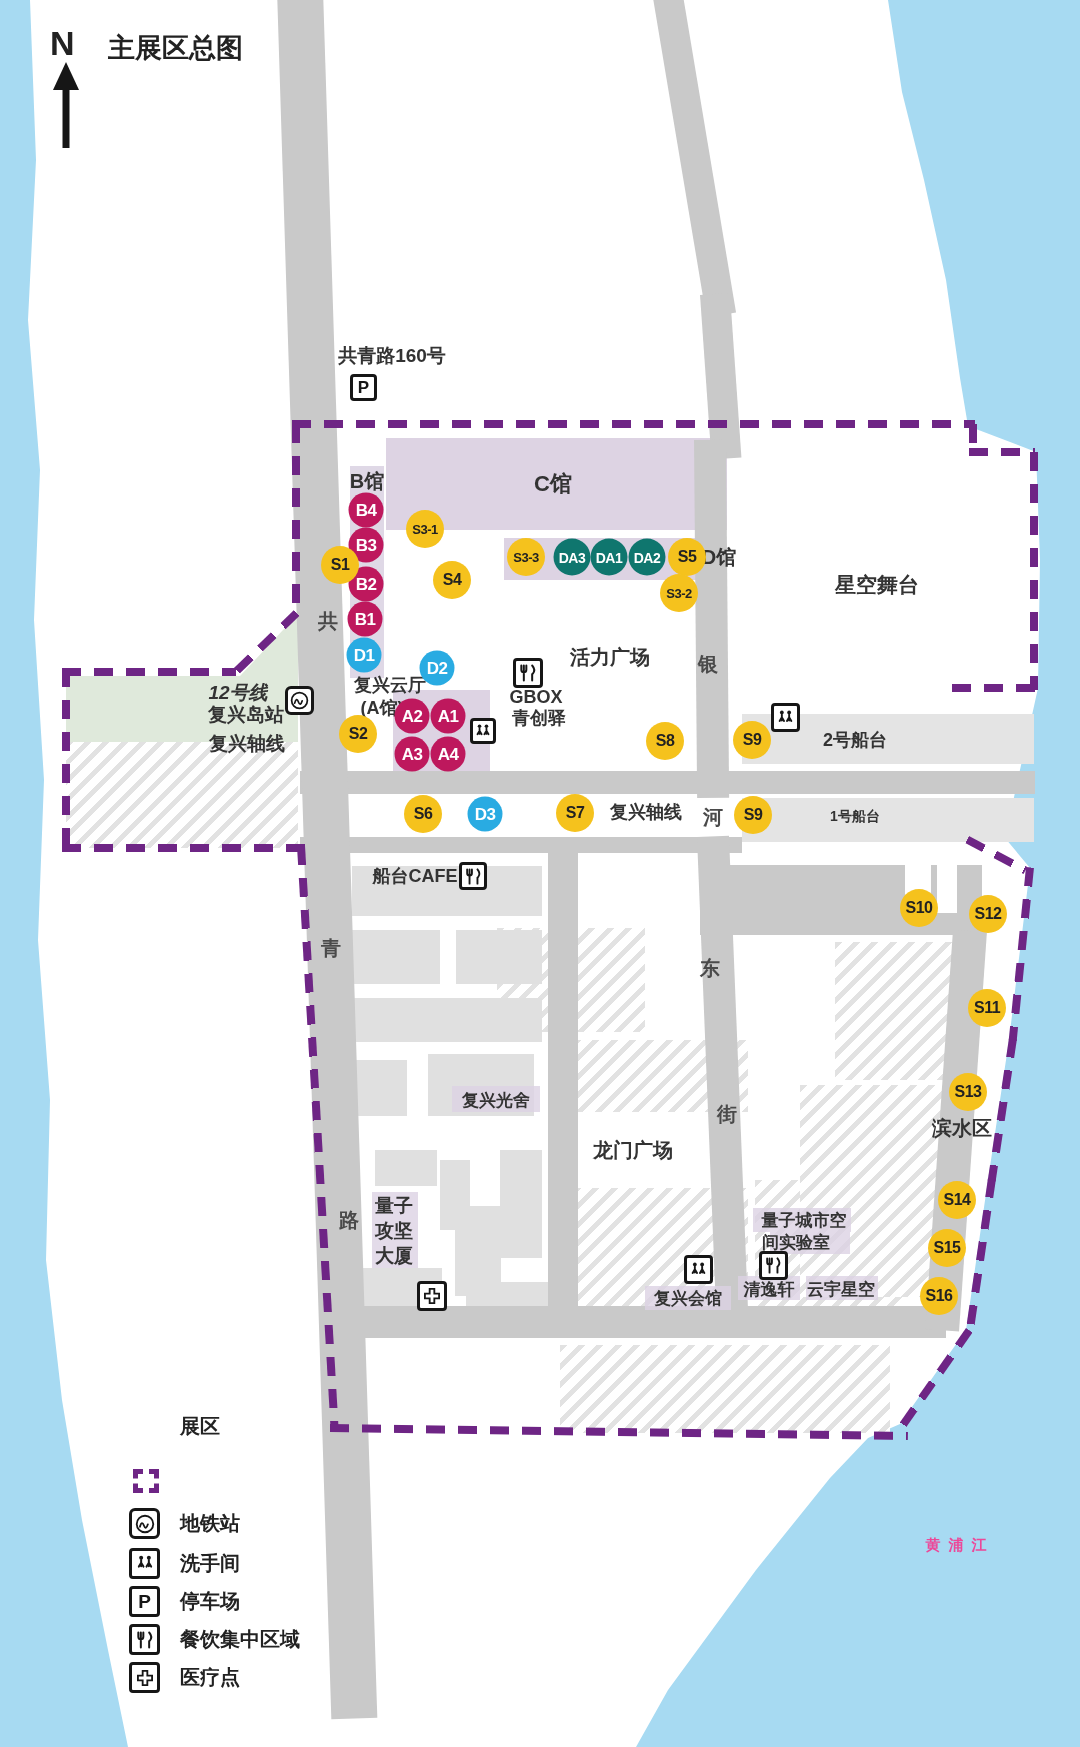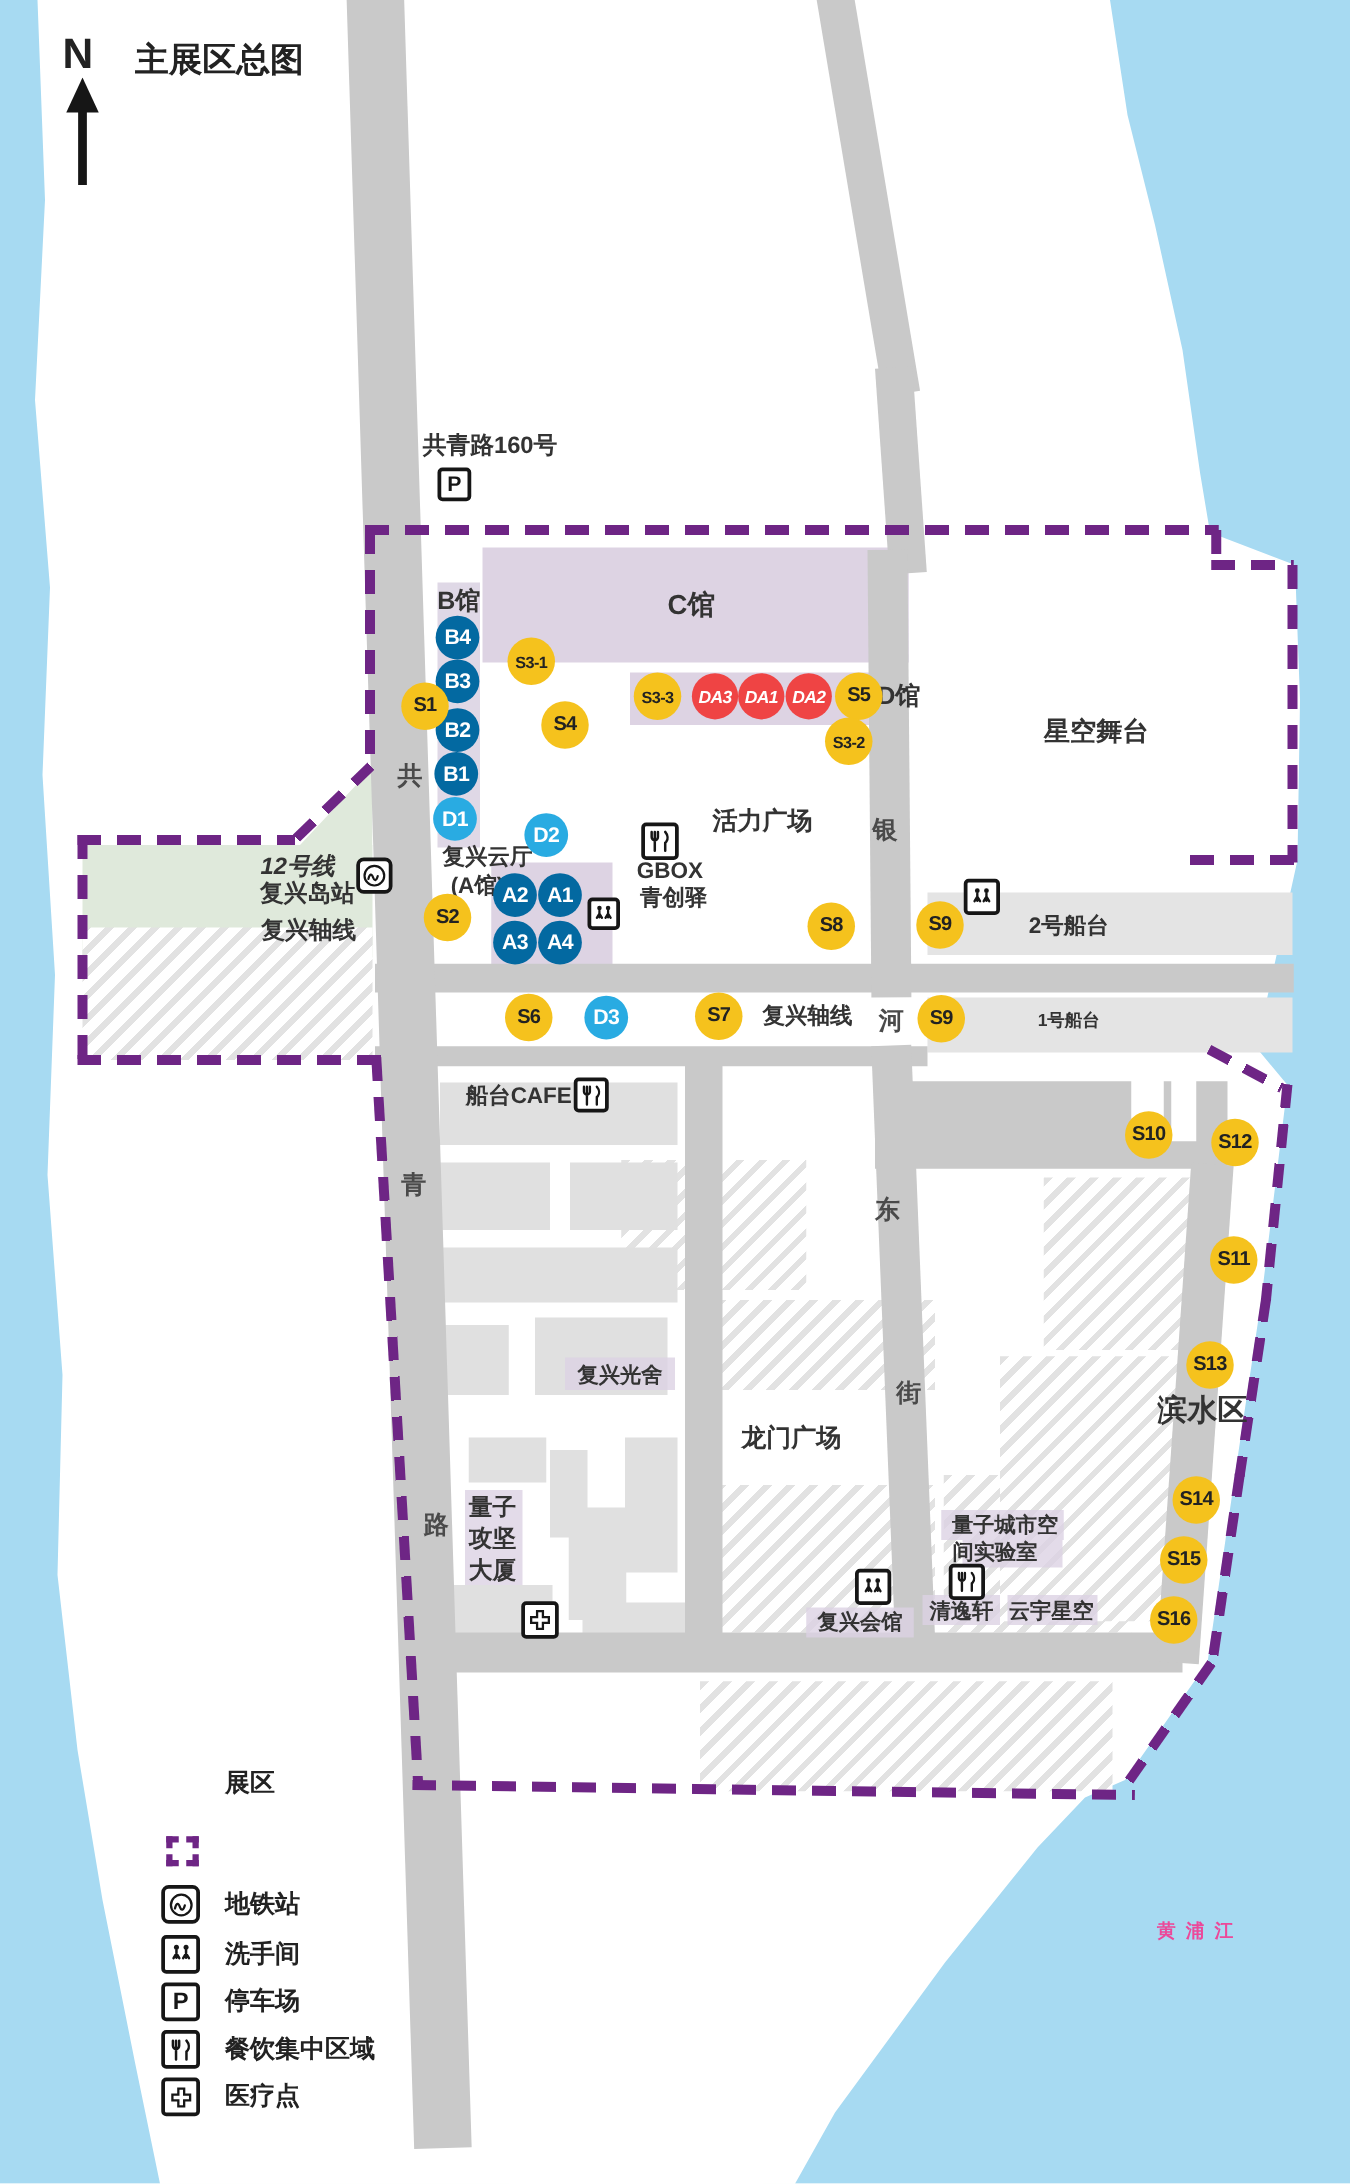--- a/index.html
+++ b/index.html
@@ -10,22 +10,22 @@
   .bld{background:#E0E0E0;}
   .strip{background:#E4E4E4;}
   .hall{background:#DDD3E3;}
   .tint{background:#DCD2E4;opacity:.8;}
   .road{background:#C9C9C9;transform-origin:0 0;}
   .segh{position:absolute;height:8px;background:repeating-linear-gradient(90deg,#6E2585 0 19px,transparent 19px 32px);transform-origin:0 0;}
   .segv{position:absolute;width:8px;background:repeating-linear-gradient(180deg,#6E2585 0 19px,transparent 19px 32px);transform-origin:0 0;}
   .lbl{position:absolute;transform:translate(-50%,-50%);font-weight:bold;color:#333;white-space:nowrap;}
   .street{color:#4A4A4A;}
   .mk{position:absolute;transform:translate(-50%,-50%);border-radius:50%;display:flex;align-items:center;justify-content:center;font-weight:bold;line-height:1;letter-spacing:-.5px;}
-  .mk-p{width:35px;height:35px;background:#0369a1;color:#fff;font-size:17px;}
-  .mk-da{width:37px;height:37px;background:#ef4444;color:#fff;font-size:14px;font-style:italic;}
+  .mk-p{width:35px;height:35px;background:#be185d;color:#fff;font-size:17px;}
+  .mk-da{width:37px;height:37px;background:#0f766e;color:#fff;font-size:14px;}
   .mk-b{width:35px;height:35px;background:#29ABE2;color:#fff;font-size:17px;}
   .mk-y{width:38px;height:38px;background:#F5C21D;color:#222;font-size:16px;}
   .mk-ys{font-size:13px;}
   .icon{position:absolute;background:#fff;border:3px solid #161616;border-radius:4px;display:flex;align-items:center;justify-content:center;box-sizing:border-box;}
   .title{position:absolute;left:108px;top:30px;font-size:27px;font-weight:bold;color:#222;}
   .nletter{position:absolute;left:50px;top:24px;font-size:34px;font-weight:bold;color:#222;}
   .lgl{position:absolute;left:180px;transform:translateY(-50%);font-weight:bold;font-size:20px;color:#222;white-space:nowrap;}
   .river{position:absolute;transform:translate(-50%,-50%);color:#ec4899;font-weight:bold;font-size:15px;letter-spacing:8px;white-space:nowrap;}
 </style>
 </head>
@@ -200,21 +200,21 @@
   <div class="lbl" style="left:539px;top:718px;font-size:18px;">青创驿</div>
   <div class="lbl" style="left:238px;top:693px;font-size:19px;font-style:italic;">12号线</div>
   <div class="lbl" style="left:246px;top:715px;font-size:19px;">复兴岛站</div>
   <div class="lbl" style="left:247px;top:744px;font-size:19px;">复兴轴线</div>
   <div class="lbl" style="left:855px;top:740px;font-size:18px;">2号船台</div>
   <div class="lbl" style="left:855px;top:817px;font-size:14px;">1号船台</div>
   <div class="lbl" style="left:646px;top:812px;font-size:18px;">复兴轴线</div>
   <div class="lbl" style="left:415px;top:876px;font-size:18px;">船台CAFE</div>
   <div class="lbl" style="left:496px;top:1100px;font-size:17px;">复兴光舍</div>
   <div class="lbl" style="left:633px;top:1150px;font-size:20px;">龙门广场</div>
-  <div class="lbl" style="left:962px;top:1128px;font-size:24px;">滨水区</div>
+  <div class="lbl" style="left:962px;top:1128px;font-size:20px;">滨水区</div>
   <div class="lbl" style="left:394px;top:1206px;font-size:19px;">量子</div>
   <div class="lbl" style="left:394px;top:1231px;font-size:19px;">攻坚</div>
   <div class="lbl" style="left:394px;top:1256px;font-size:19px;">大厦</div>
   <div class="lbl" style="left:804px;top:1220px;font-size:17px;">量子城市空</div>
   <div class="lbl" style="left:796px;top:1242px;font-size:17px;">间实验室</div>
   <div class="lbl" style="left:769px;top:1289px;font-size:17px;">清逸轩</div>
   <div class="lbl" style="left:841px;top:1289px;font-size:17px;">云宇星空</div>
   <div class="lbl" style="left:688px;top:1298px;font-size:17px;">复兴会馆</div>
 
   <div class="lbl street" style="left:328px;top:621px;font-size:20px;">共</div>

